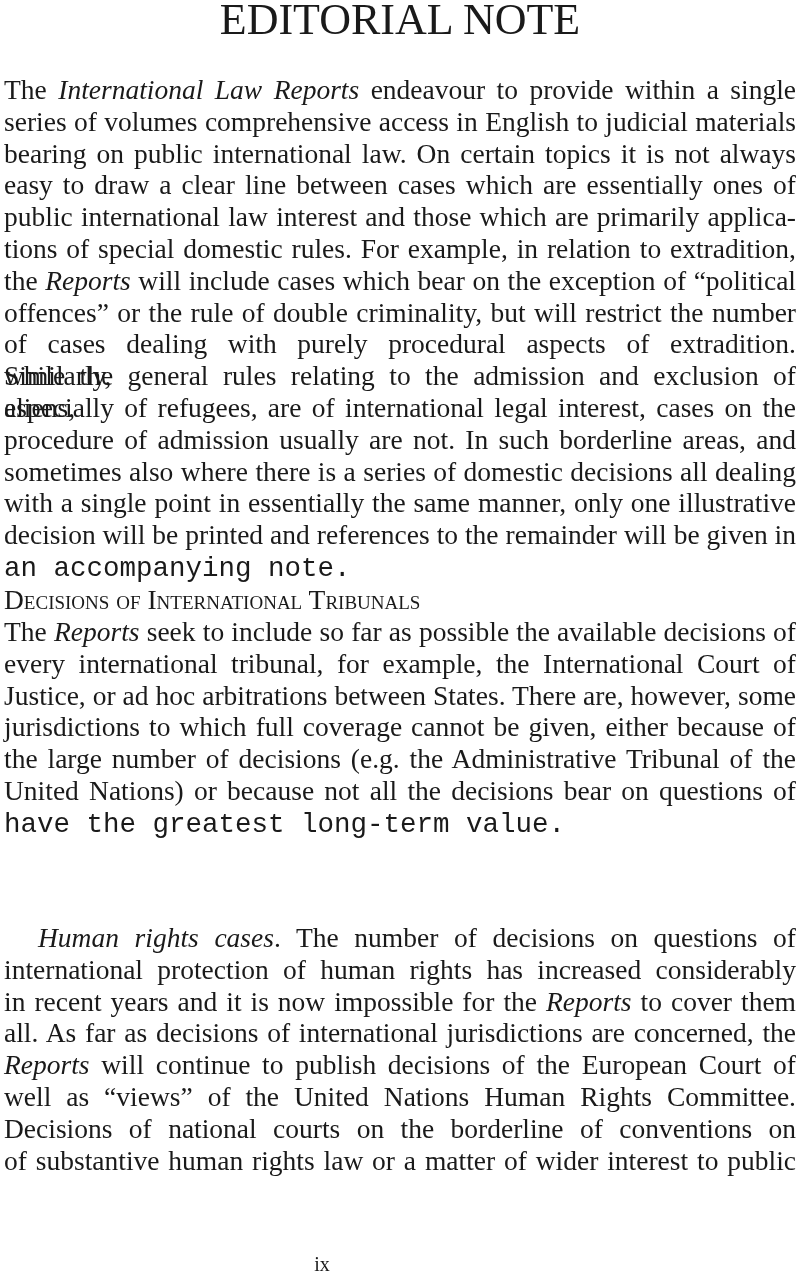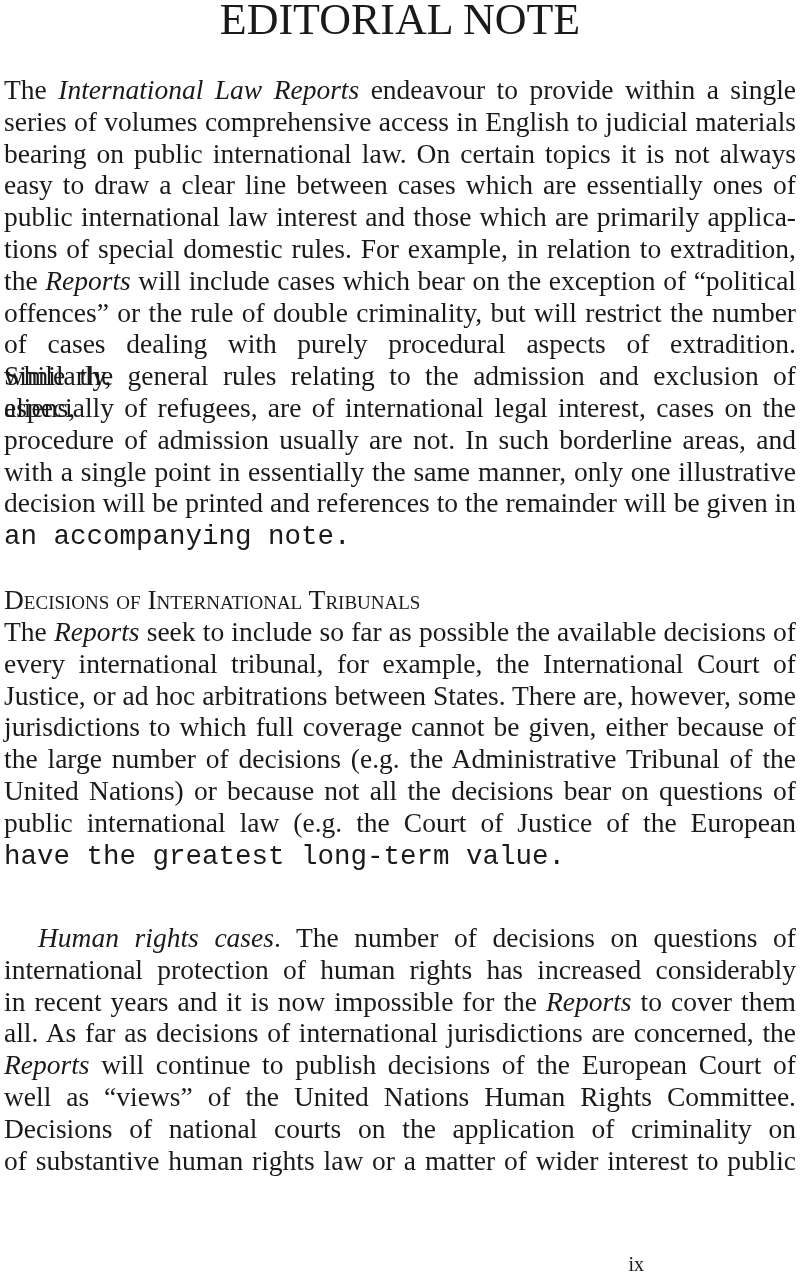--- a/index.html
+++ b/index.html
@@ -79,21 +79,21 @@
       font-size: 27.5px;
       font-variant: small-caps;
       margin: 0;
       font-weight: normal;
     }
     .folio {
       position: absolute;
       top: 1252px;
       left: 0;
       width: 644px;
-      text-align: right;
+      text-align: center;
       font-size: 20px;
       line-height: 24px;
     }
   </style>
 </head>
 <body>
 
 <div class="page">
 
   <h1 class="title">EDITORIAL NOTE</h1>
@@ -104,44 +104,44 @@
     <div class="line"><span class="inner"><span>bearing on public international law. On certain topics it is not always</span></span></div>
     <div class="line"><span class="inner"><span>easy to draw a clear line between cases which are essentially ones of</span></span></div>
     <div class="line"><span class="inner"><span>public international law interest and those which are primarily applica-</span></span></div>
     <div class="line"><span class="inner"><span>tions of special domestic rules. For example, in relation to extradition,</span></span></div>
     <div class="line"><span class="inner"><span>the </span><em>Reports</em><span> will include cases which bear on the exception of “political</span></span></div>
     <div class="line"><span class="inner"><span>offences” or the rule of double criminality, but will restrict the number</span></span></div>
     <div class="line"><span class="inner"><span>of cases dealing with purely procedural aspects of extradition. Similarly,</span></span></div>
     <div class="line"><span class="inner"><span>while the general rules relating to the admission and exclusion of aliens,</span></span></div>
     <div class="line"><span class="inner"><span>especially of refugees, are of international legal interest, cases on the</span></span></div>
     <div class="line"><span class="inner"><span>procedure of admission usually are not. In such borderline areas, and</span></span></div>
+    <div class="line"><span class="inner"><span>sometimes also where there is a series of domestic decisions all dealing</span></span></div>
     <div class="line"><span class="inner"><span>with a single point in essentially the same manner, only one illustrative</span></span></div>
     <div class="line"><span class="inner"><span>decision will be printed and references to the remainder will be given in</span></span></div>
     <div class="line last"><span class="inner"><span>an accompanying note.</span></span></div>
   </div>
 
   <h2 class="heading">Decisions of International Tribunals</h2>
 
   <div class="block" style="top:616px;">
     <div class="line"><span class="inner"><span>The </span><em>Reports</em><span> seek to include so far as possible the available decisions of</span></span></div>
     <div class="line"><span class="inner"><span>every international tribunal, for example, the International Court of</span></span></div>
     <div class="line"><span class="inner"><span>Justice, or ad hoc arbitrations between States. There are, however, some</span></span></div>
     <div class="line"><span class="inner"><span>jurisdictions to which full coverage cannot be given, either because of</span></span></div>
     <div class="line"><span class="inner"><span>the large number of decisions (e.g. the Administrative Tribunal of the</span></span></div>
     <div class="line"><span class="inner"><span>United Nations) or because not all the decisions bear on questions of</span></span></div>
-    <div class="line"><span class="inner"><span>public international law (e.g. the Court of Justice of the European</span></span></div>
     <div class="line last"><span class="inner"><span>have the greatest long-term value.</span></span></div>
   </div>
 
   <div class="block" style="top:922px;">
     <div class="line indent"><span class="inner"><span></span><em>Human rights cases</em><span>. The number of decisions on questions of</span></span></div>
     <div class="line"><span class="inner"><span>international protection of human rights has increased considerably</span></span></div>
     <div class="line"><span class="inner"><span>in recent years and it is now impossible for the </span><em>Reports</em><span> to cover them</span></span></div>
     <div class="line"><span class="inner"><span>all. As far as decisions of international jurisdictions are concerned, the</span></span></div>
     <div class="line"><span class="inner"><span></span><em>Reports</em><span> will continue to publish decisions of the European Court of</span></span></div>
     <div class="line"><span class="inner"><span>well as “views” of the United Nations Human Rights Committee.</span></span></div>
-    <div class="line"><span class="inner"><span>Decisions of national courts on the application of criminality on</span></span></div>
+    <div class="line"><span class="inner"><span>Decisions of national courts on the borderline of conventions on</span></span></div>
     <div class="line"><span class="inner"><span>of substantive human rights law or a matter of wider interest to public</span></span></div>
   </div>
 
   <div class="folio">ix</div>
 
 </div>
 
 </body></html>

